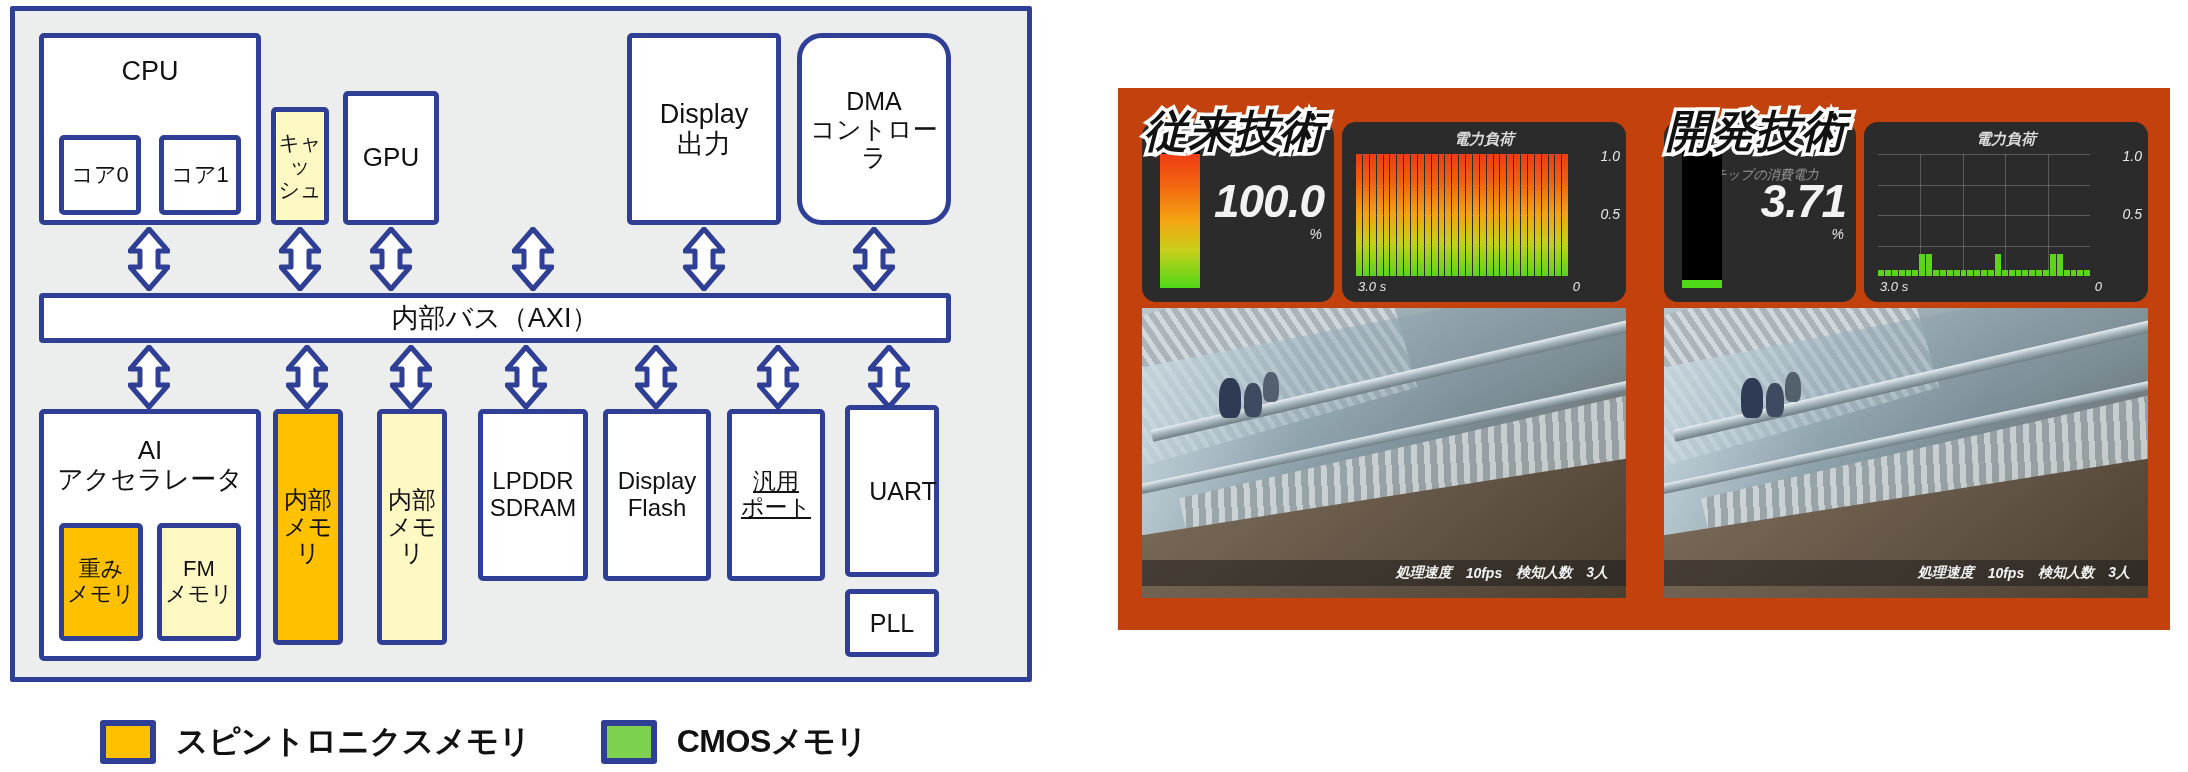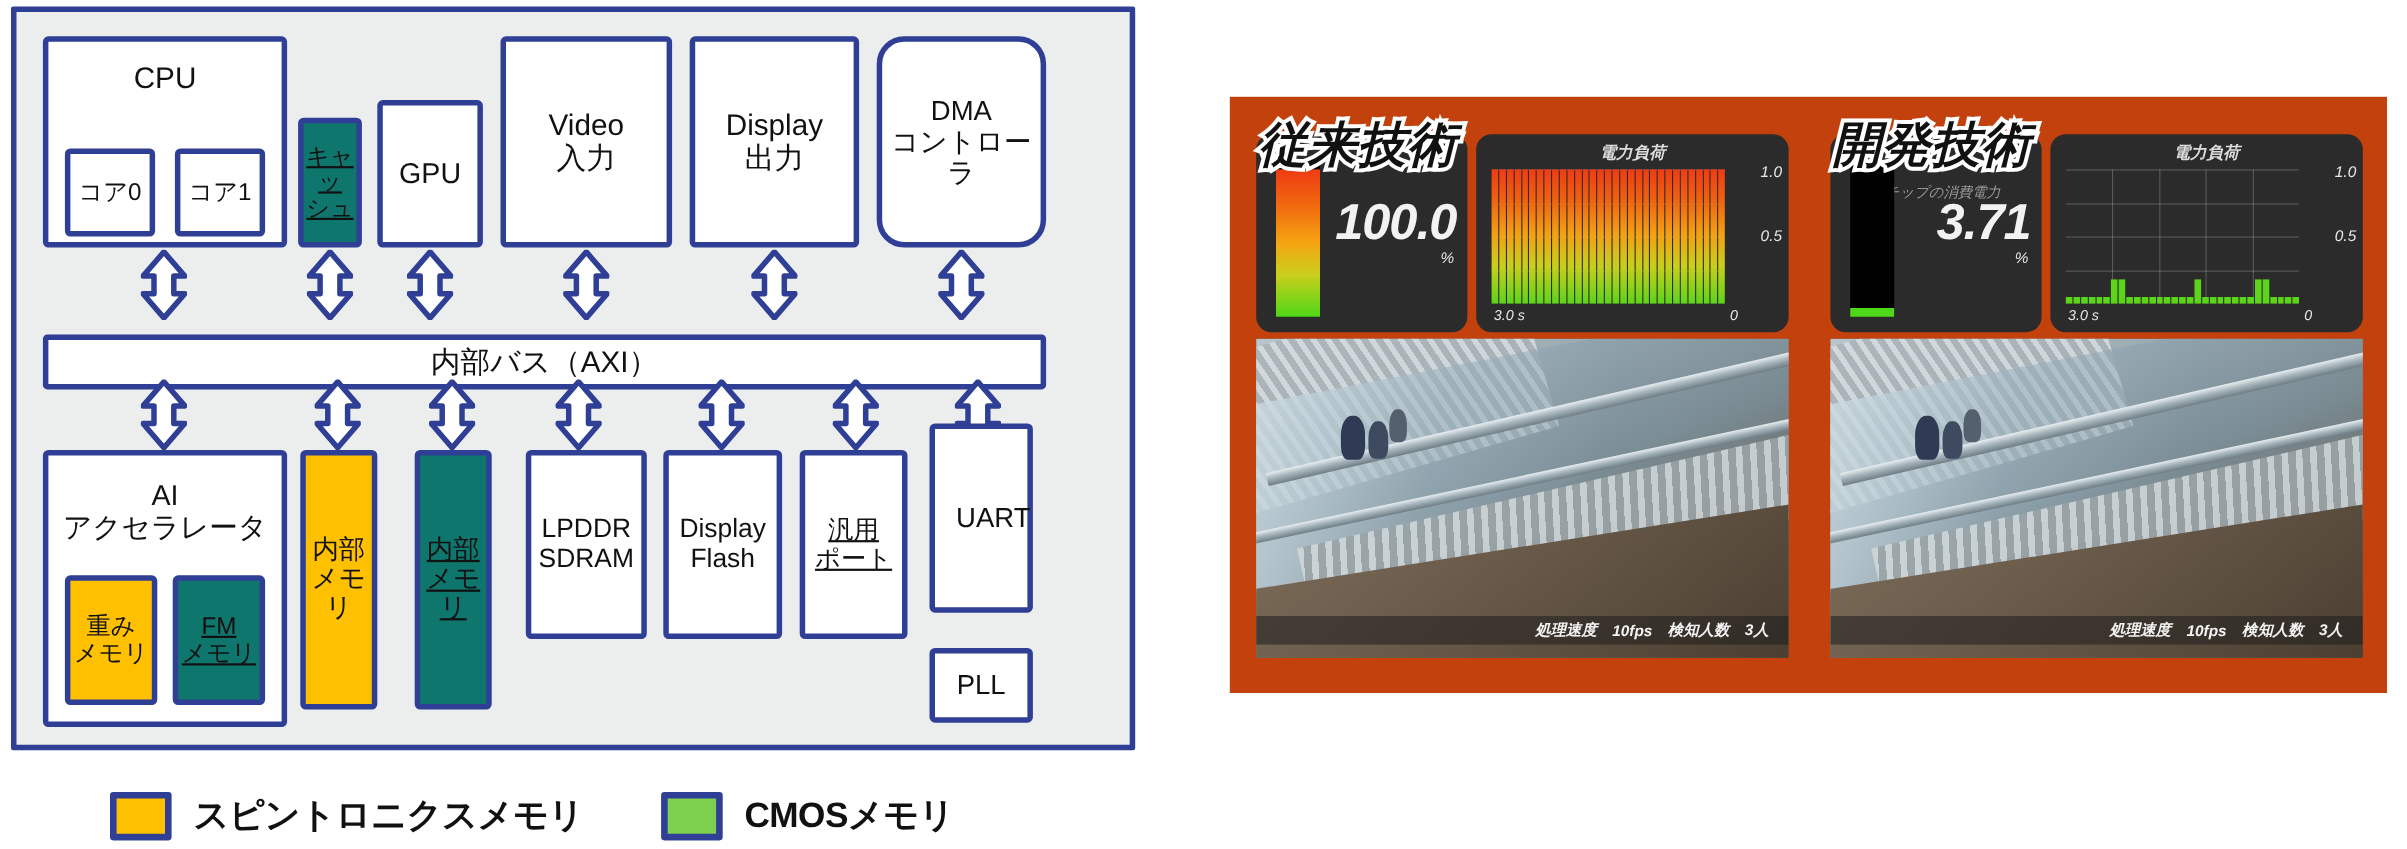--- a/index.html
+++ b/index.html
@@ -32,39 +32,38 @@
     border-radius: 5px;
     display: flex;
     align-items: center;
     justify-content: center;
     text-align: center;
     color: #111;
     line-height: 1.12;
     font-weight: 400;
   }
   .blk.orange { background: #ffc000; }
-  .blk.green  { background: #0f766e; text-decoration: underline; }
+  .blk.green  { background: #fef9c3; }
   .lbl { display: block; padding: 0 2px; white-space: pre-line; }
 
   
   .arrow {
     position: absolute;
   }
   .arrow svg { display: block; }
 
   
   #bus {
     position: absolute;
     border: 5px solid #2f3f96;
     background: #ffffff;
     border-radius: 4px;
     display: flex; align-items: center; justify-content: center;
     font-size: 27px;
     color: #111;
-    margin-top: 11px;
   }
 
   
   #legend {
     position: absolute;
     left: 100px; top: 720px;
     width: 900px; height: 70px;
     display: flex;
     align-items: flex-start;
     gap: 70px;
@@ -280,24 +279,20 @@
 
     <div class="blk green" style="left:256px; top:96px; width:58px; height:118px; font-size:21px;">
       <span class="lbl">キャッ
 シュ</span>
     </div>
 
     <div class="blk" style="left:328px; top:80px; width:96px; height:134px; font-size:26px;">
       <span class="lbl">GPU</span>
     </div>
 
-    <div class="blk" style="left:440px; top:22px; width:156px; height:192px; font-size:27px;">
-      <span class="lbl">Video
-入力</span>
-    </div>
 
     <div class="blk" style="left:612px; top:22px; width:154px; height:192px; font-size:27px;">
       <span class="lbl">Display
 出力</span>
     </div>
 
     <div class="blk" style="left:782px; top:22px; width:154px; height:192px; font-size:25px;border-radius:25px;">
       <span class="lbl">DMA
 コントローラ</span>
     </div>
@@ -400,21 +395,21 @@
 SDRAM</span>
     </div>
     <div class="blk" style="left:588px; top:398px; width:108px; height:172px; font-size:24px;">
       <span class="lbl">Display
 Flash</span>
     </div>
     <div class="blk" style="left:712px; top:398px; width:98px; height:172px; font-size:23px;text-decoration:underline;">
       <span class="lbl">汎用
 ポート</span>
     </div>
-    <div class="blk" style="left:830px; top:374px; width:94px; height:172px; font-size:25px;padding-left:22px;">
+    <div class="blk" style="left:830px; top:394px; width:94px; height:172px; font-size:25px;padding-left:22px;">
       <span class="lbl">UART</span>
     </div>
 
     <div class="blk" style="left:830px; top:578px; width:94px; height:68px; font-size:25px;">
       <span class="lbl">PLL</span>
     </div>
   </div>
 
   <div id="legend">
     <div class="legend-item">

